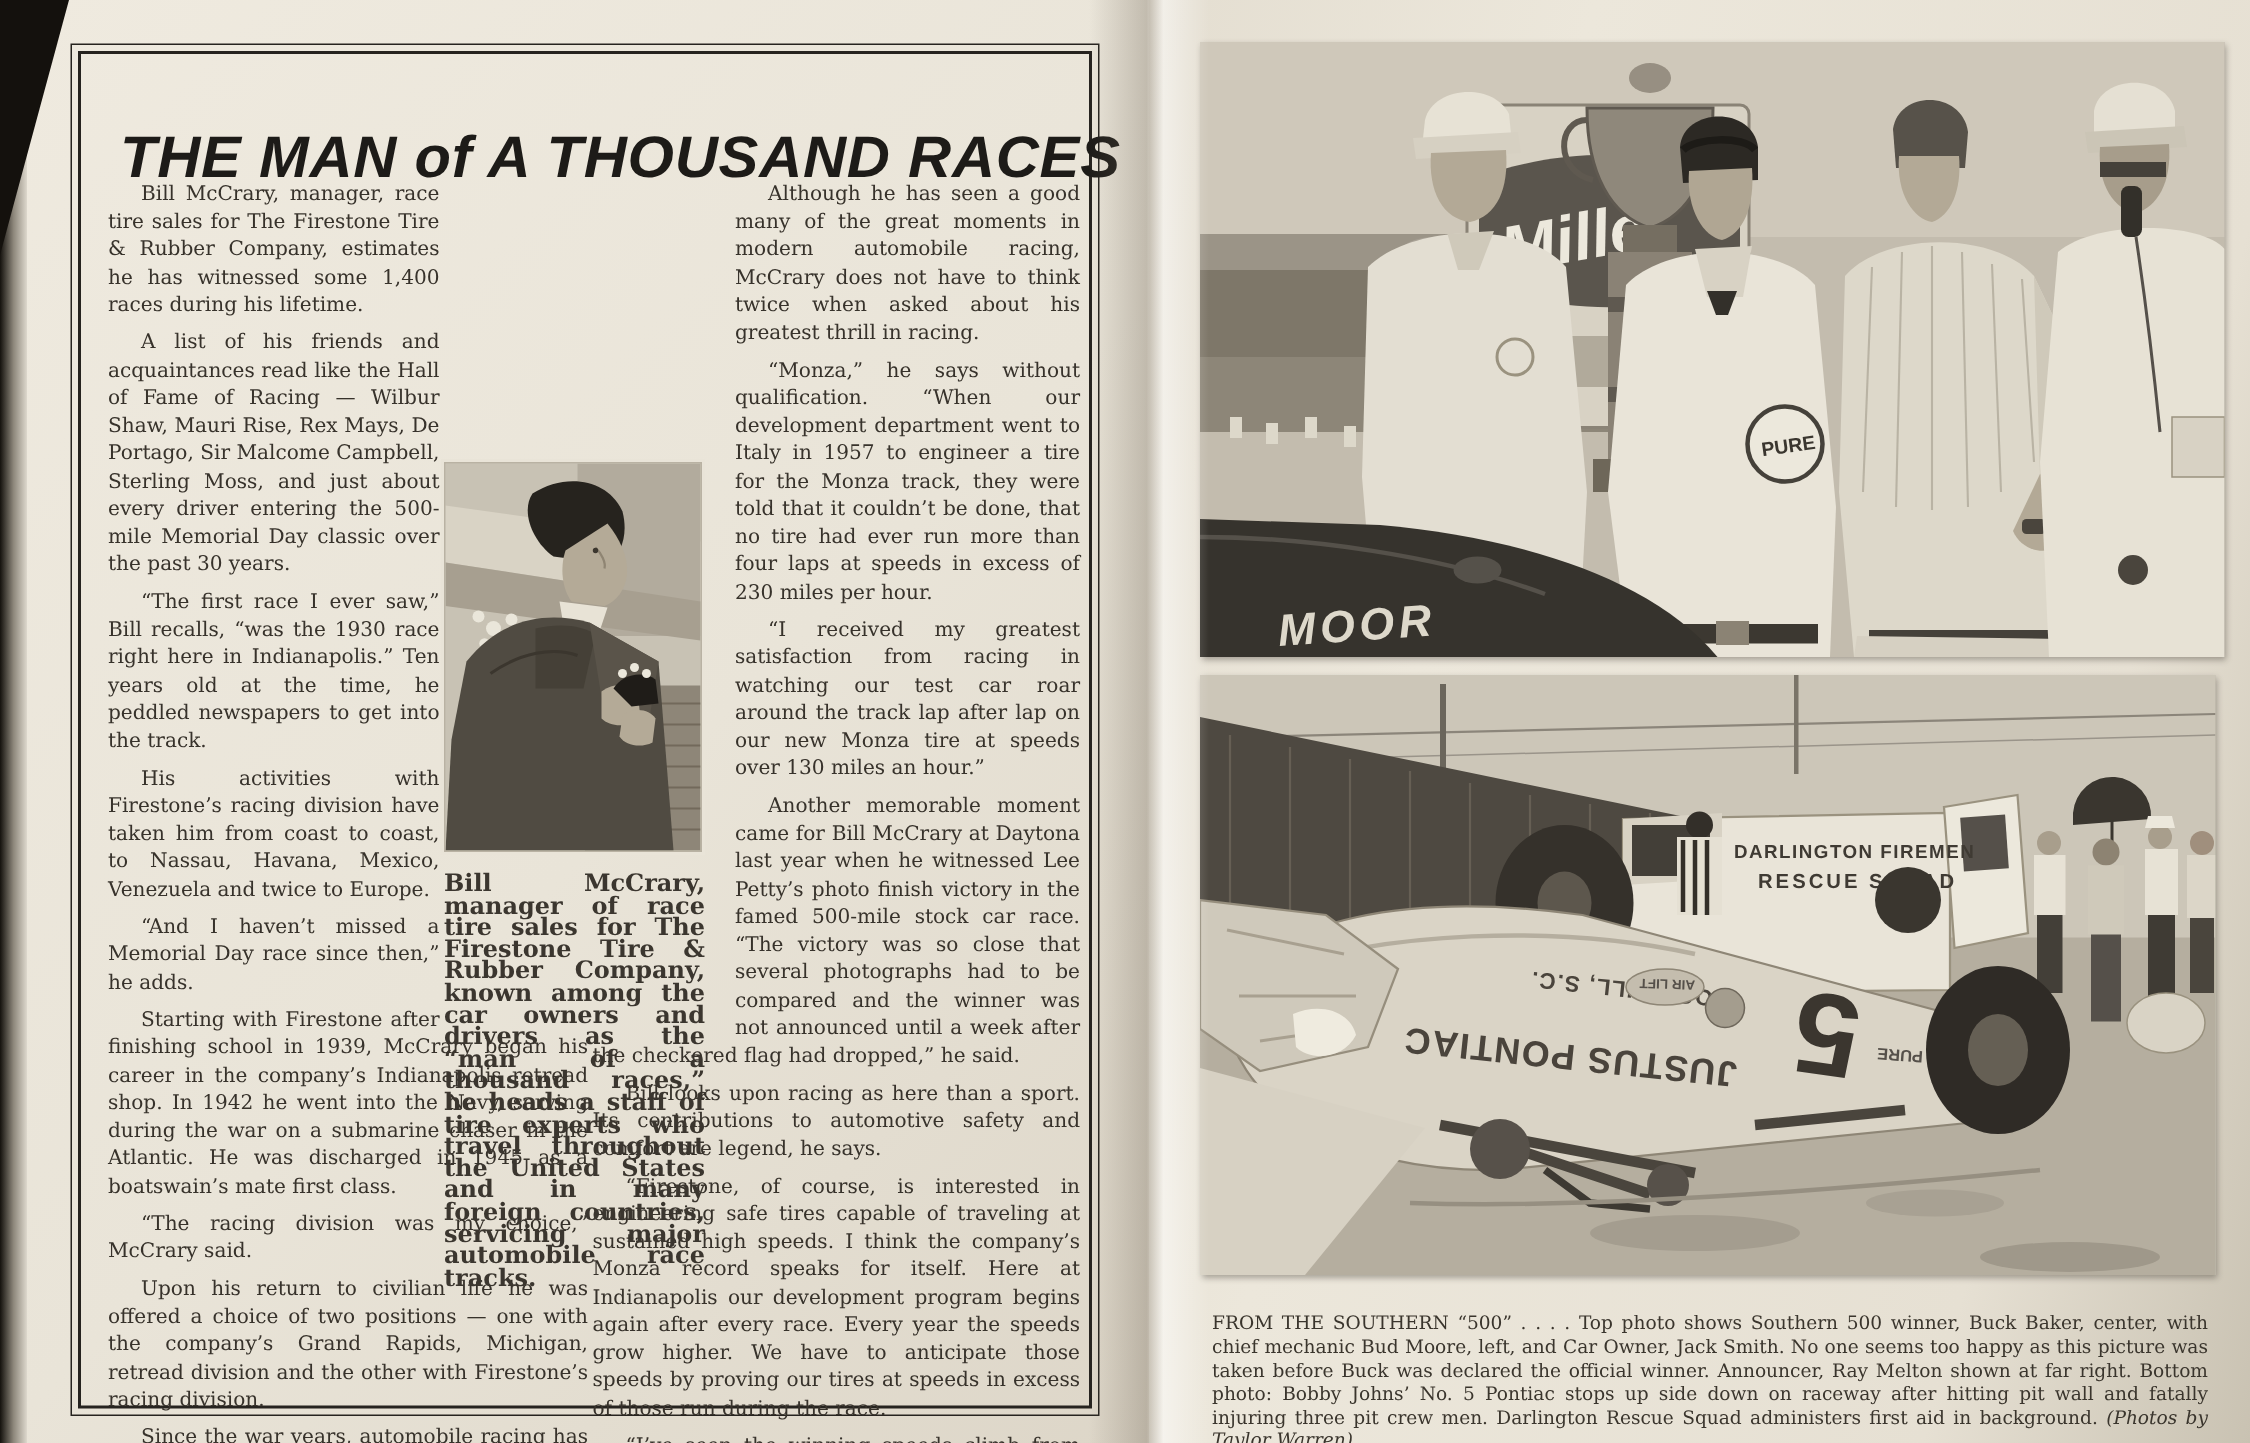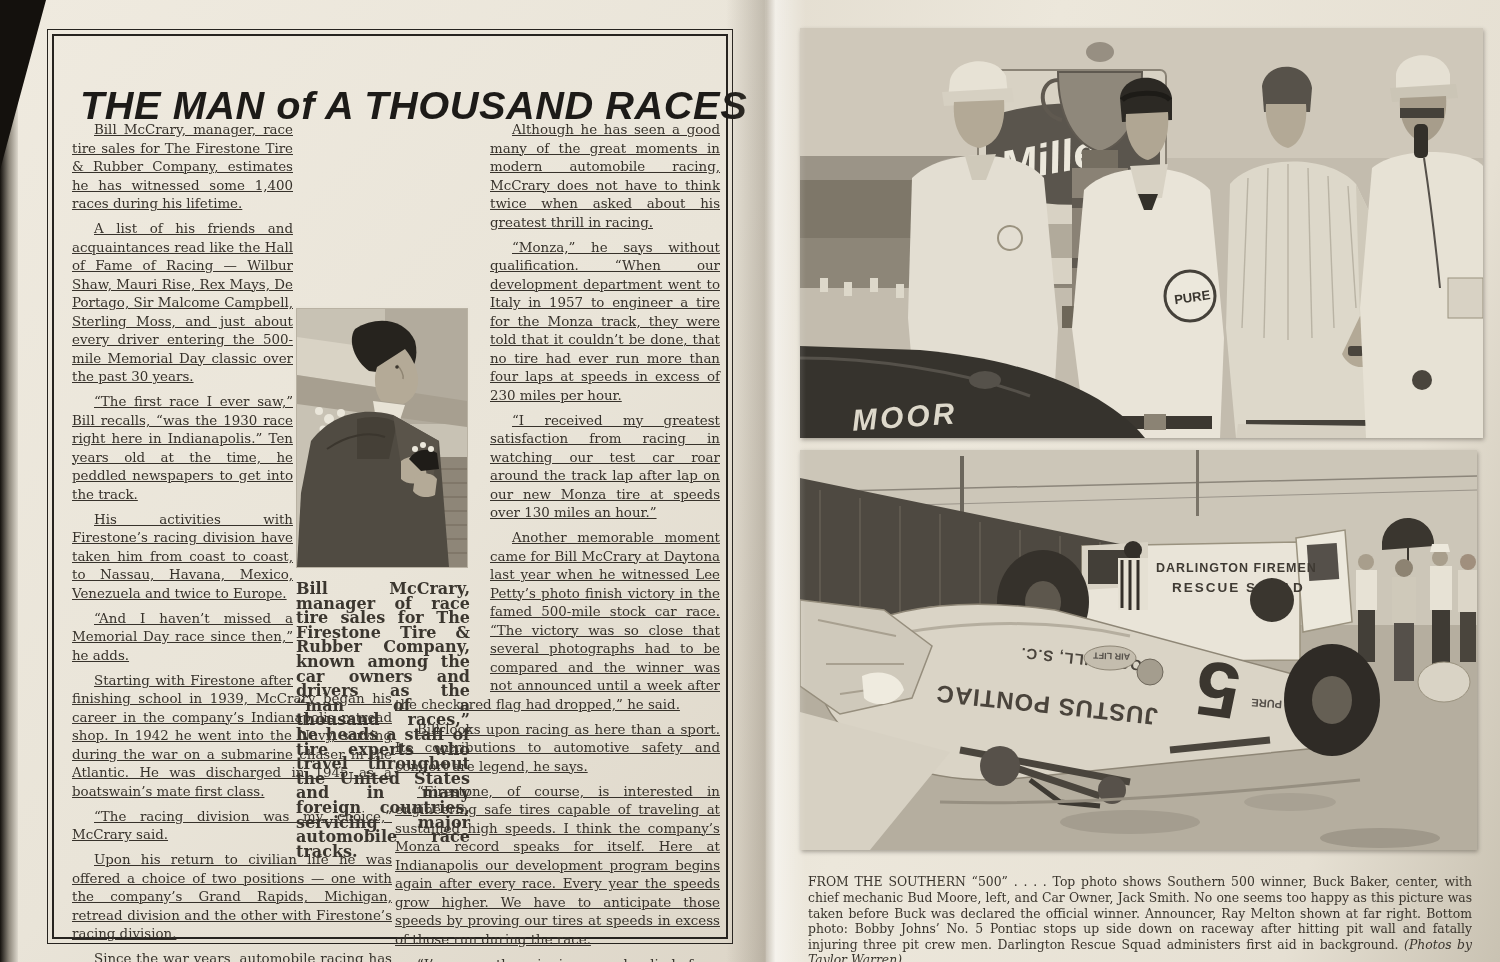--- a/index.html
+++ b/index.html
@@ -20,21 +20,21 @@
   .fold{position:absolute;left:726px;top:0;width:80px;height:962px;
     background:linear-gradient(90deg,rgba(120,110,95,0) 0%,rgba(120,110,95,.35) 48%,rgba(255,255,255,.5) 62%,rgba(120,110,95,0) 100%);}
   .frame{position:absolute;left:34px;top:34px;width:672px;height:901px;
     border:2px solid #26231f;outline:1px solid #26231f;outline-offset:4px;}
   .headline{position:absolute;left:62px;top:58px;width:640px;
     font-family:"Liberation Sans", sans-serif;font-style:italic;font-weight:bold;
     font-size:39px;letter-spacing:.5px;color:#1d1b18;white-space:nowrap;
     transform:scaleX(1.02);transform-origin:left;}
   .col{position:absolute;font-size:13.4px;line-height:18.5px;color:#37322b;
     text-align:justify;}
-  .col p{margin:0 0 6.5px 0;text-indent:22px;text-decoration:underline;}
+  .col p{margin:0 0 6.5px 0;text-indent:22px;}
   .col-1{left:54px;top:121px;width:320px;height:818px;}
   .col-2{left:377px;top:121px;width:325px;height:818px;}
   .spacer-r{float:right;width:99px;height:392px;margin-top:177px;}
   .spacer-l{float:left;width:95px;height:404px;margin-top:166px;}
   .figure-block{position:absolute;left:278px;top:308px;width:176px;}
   .figure-photo{width:170px;height:258px;border:1px solid #b9b2a3;background:#c8c2b4;
     box-shadow:0 0 0 2px #e9e4d8;}
   .figure-caption{margin-top:10px;width:174px;font-size:16px;line-height:14.6px;
     font-weight:bold;text-align:justify;color:#3b362f;}
   .photo{position:absolute;background:#c4bdaf;box-shadow:1px 2px 4px rgba(40,35,28,.35);}

